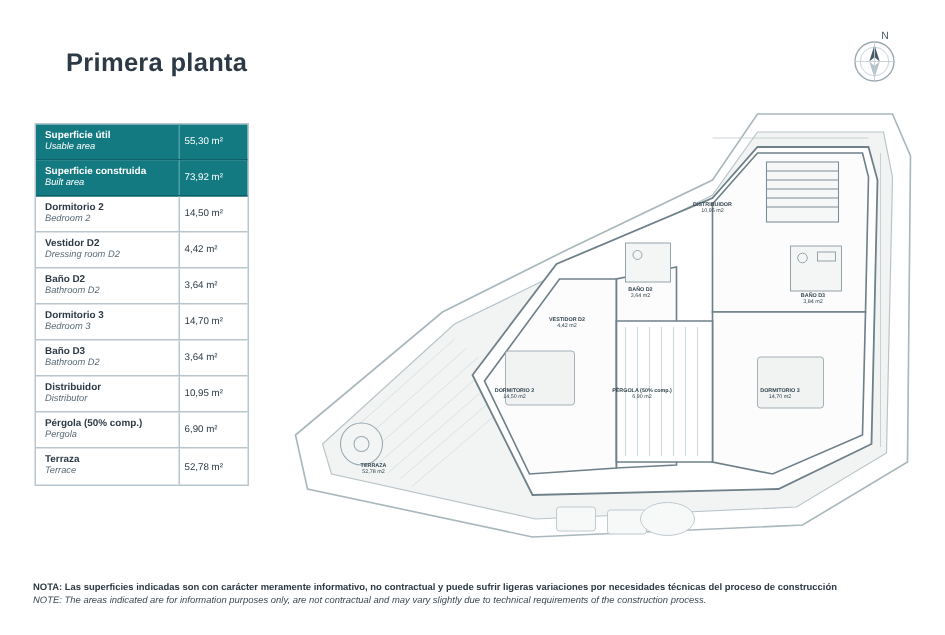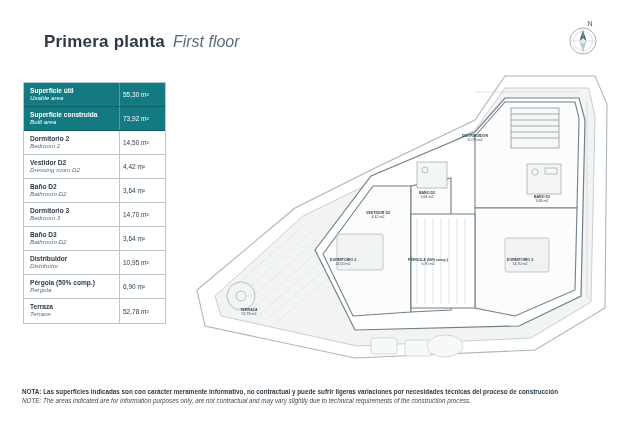--- a/index.html
+++ b/index.html
@@ -146,21 +146,20 @@
   }
   .plan-label b { font-weight: bold; }
 </style>
 </head>
 <body>
 
 <div class="page">
 
   <div class="title-wrap">
     <span class="title-es">Primera planta</span>
-    <span class="title-en">First floor</span>
   </div>
 
   <div class="compass">
     <svg width="46" height="46" viewBox="0 0 46 46">
       <circle cx="23" cy="25" r="13" fill="none" stroke="#9aa8b0" stroke-width="0.9"></circle>
       <circle cx="23" cy="25" r="9.5" fill="none" stroke="#c3ced4" stroke-width="0.6"></circle>
       <polygon points="23,14 26.5,25 23,22.2 19.5,25" fill="#4a5b66"></polygon>
       <polygon points="23,36 26.5,25 23,27.8 19.5,25" fill="#b7c3ca"></polygon>
       <line x1="10" y1="25" x2="36" y2="25" stroke="#c3ced4" stroke-width="0.6"></line>
       <line x1="23" y1="12" x2="23" y2="38" stroke="#c3ced4" stroke-width="0.6"></line>

